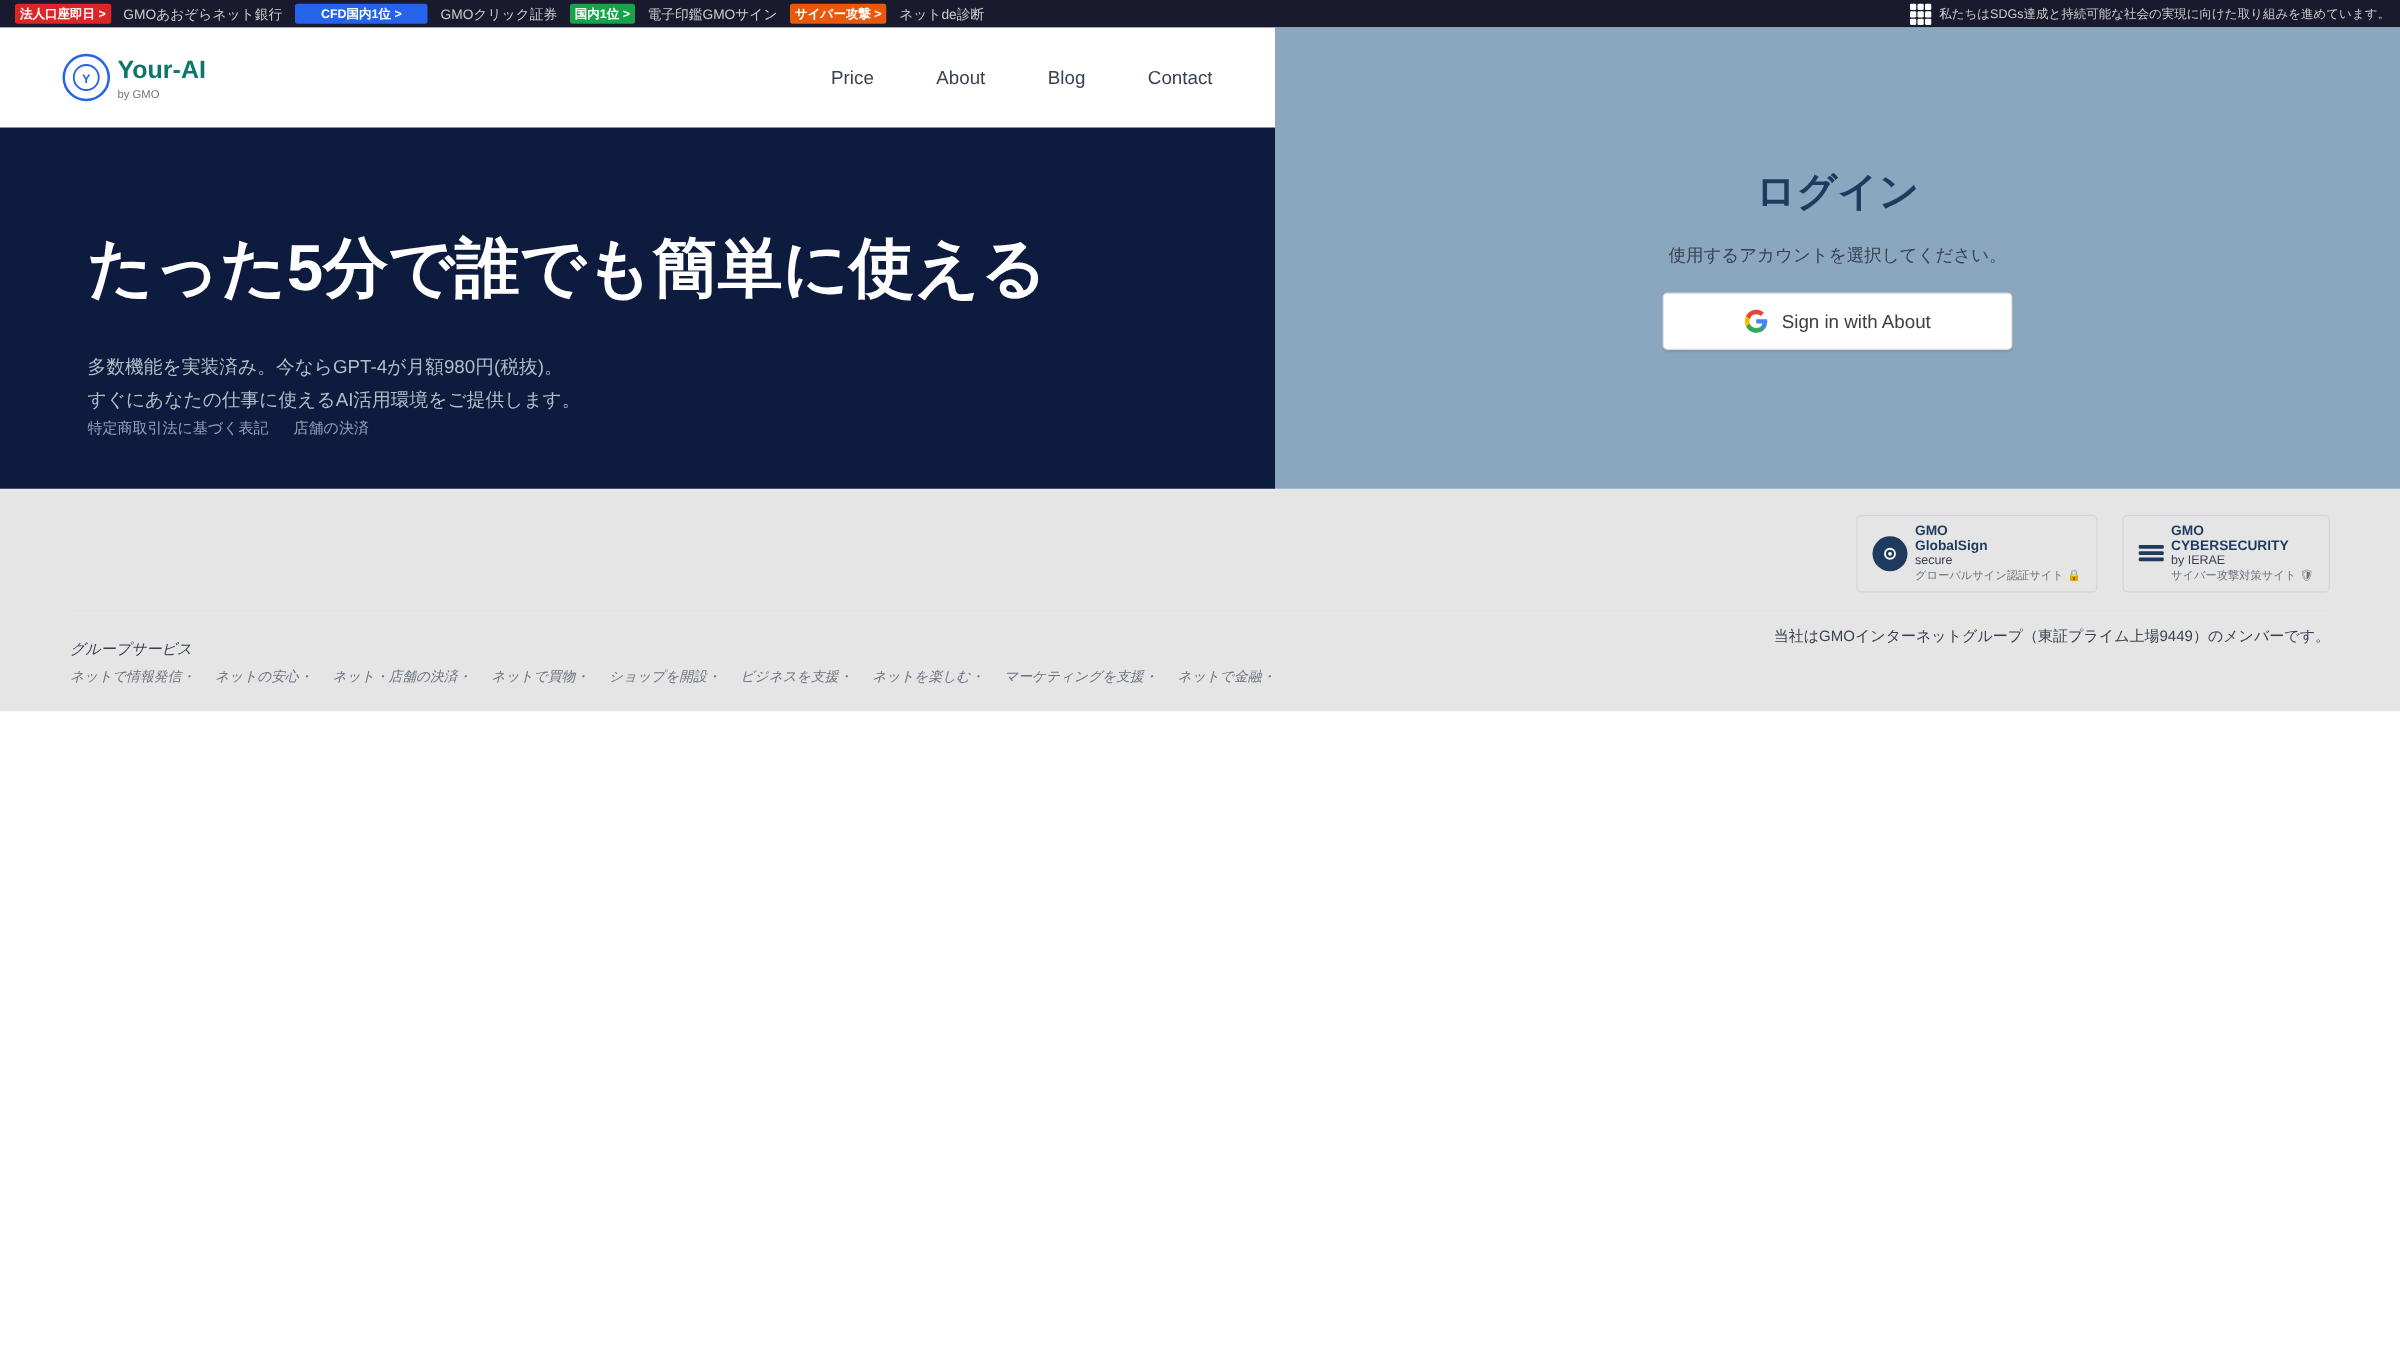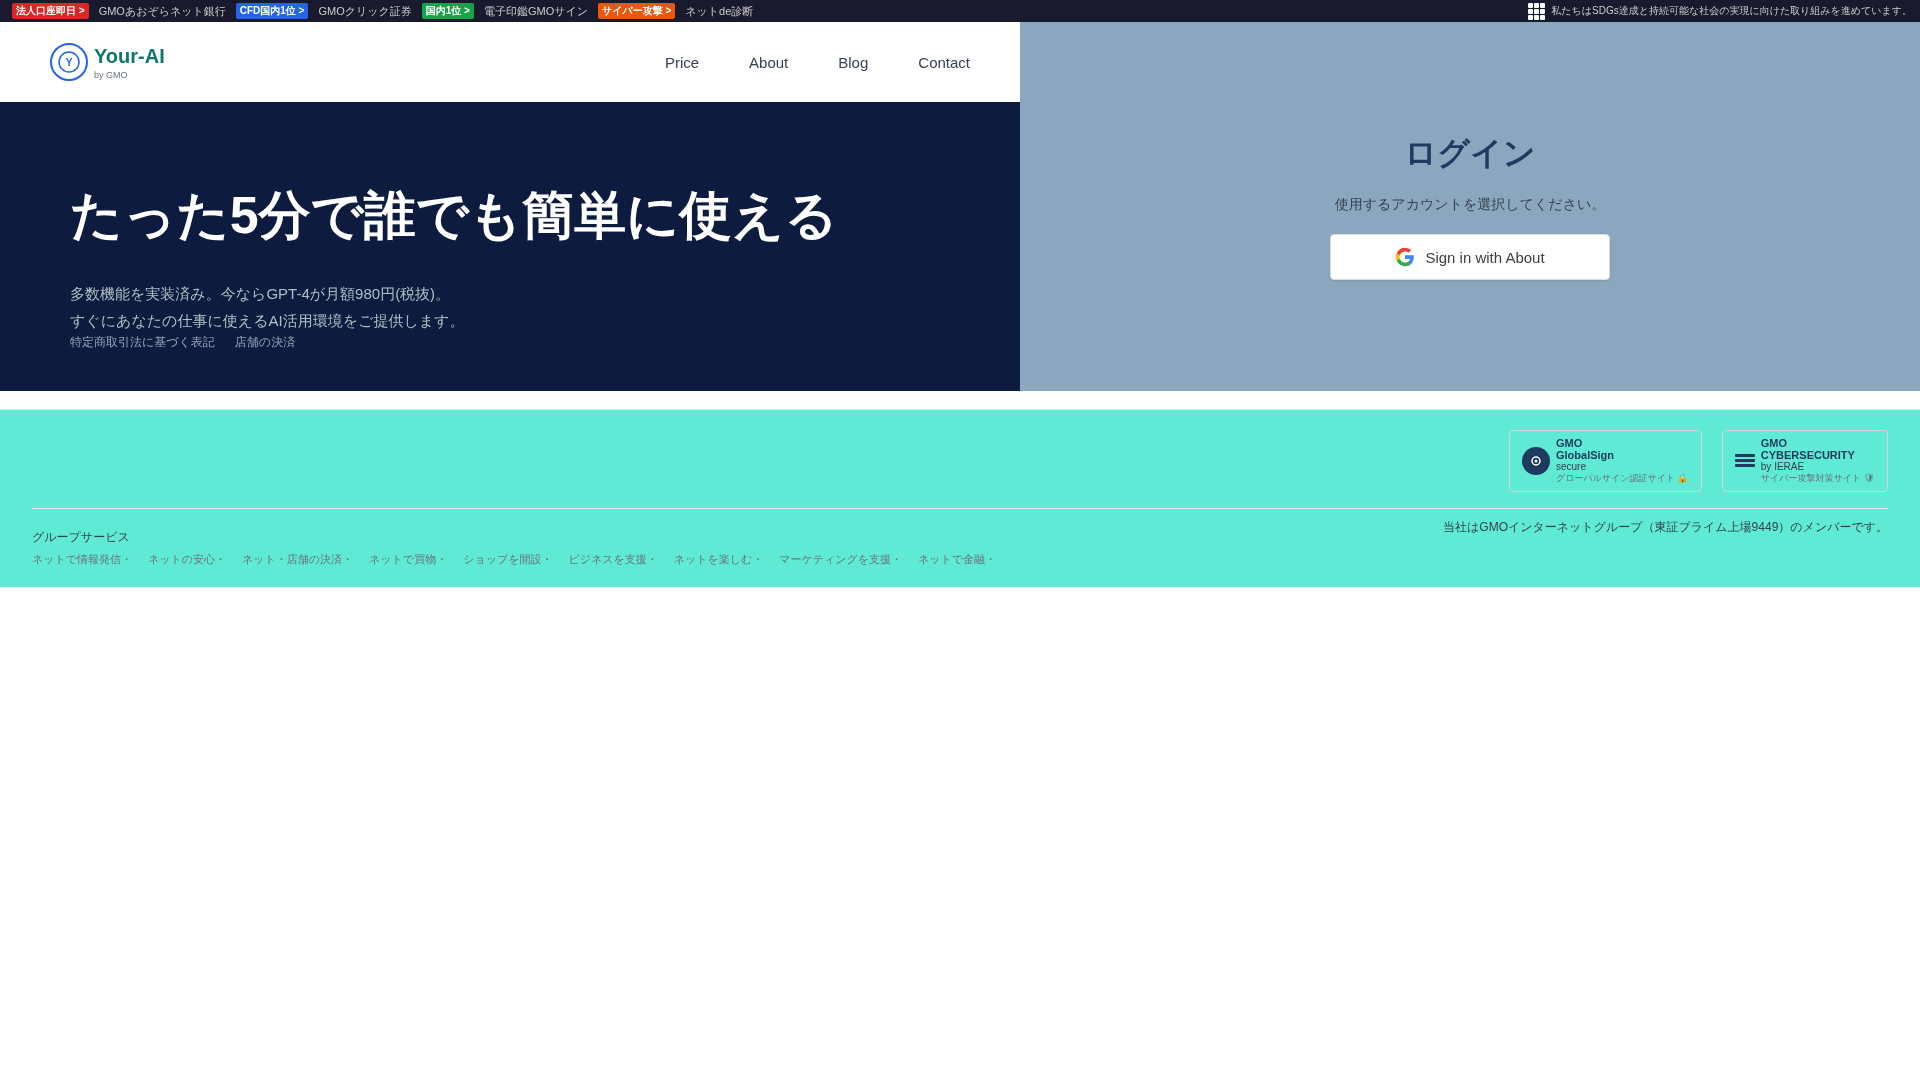--- a/index.html
+++ b/index.html
@@ -20,21 +20,21 @@
     .banner-item {
       display: flex; align-items: center; gap: 2px; padding: 0 4px;
       font-size: 11px; color: #ccc; cursor: pointer;
     }
     .banner-item .badge {
       background: #e63946; color: #fff; border-radius: 2px;
       padding: 1px 4px; font-size: 10px; font-weight: bold;
     }
     .banner-item .badge-blue {
       background: #2563eb; color: #fff; border-radius: 2px;
-      padding: 1px 4px; font-size: 10px;
+      padding: 1px 21px; font-size: 10px;
     }
     .banner-item .badge-green {
       background: #16a34a; color: #fff; border-radius: 2px;
       padding: 1px 4px; font-size: 10px;
     }
     .banner-item .badge-orange {
       background: #ea580c; color: #fff; border-radius: 2px;
       padding: 1px 4px; font-size: 10px;
     }
     .banner-item .badge-red2 {
@@ -113,24 +113,23 @@
       box-shadow: 0 1px 2px rgba(0,0,0,0.1);
     }
 
     
     .google-g {
       width: 20px; height: 20px;
     }
 
     
     .footer {
-      background: #5eead4;
-      padding: 20px 32px;
+      background: #e5e5e5;
+      padding: 20px 56px;
       border-top: 1px solid #e5e7eb;
-      margin-top: 18px;
     }
     .footer-top {
       display: flex;
       justify-content: flex-end;
       margin-bottom: 16px;
     }
     .footer-badges { display: flex; gap: 20px; align-items: center; }
     .footer-badge {
       display: flex; align-items: center; gap: 6px;
       border: 1px solid #d1d5db; border-radius: 4px;
@@ -142,21 +141,21 @@
       display: flex; align-items: center; justify-content: center;
       color: #fff; font-size: 10px; font-weight: bold;
     }
     .footer-divider { border: none; border-top: 1px solid #e5e7eb; margin: 10px 0; }
     .footer-bottom {
       display: flex; justify-content: space-between; align-items: flex-start;
     }
     .gmo-logo { font-size: 13px; font-weight: bold; color: #1e3a5f; }
     .gmo-logo span { font-size: 10px; font-weight: normal; color: #6b7280; margin-left: 4px; }
     .footer-right-text { font-size: 12px; color: #374151; }
-    .group-services { margin-top: 10px; }
+    .group-services { margin-top: 10px; font-style: italic; }
     .group-services-title { font-size: 12px; color: #374151; margin-bottom: 6px; }
     .service-links { display: flex; gap: 16px; flex-wrap: wrap; }
     .service-link { font-size: 11px; color: #6b7280; cursor: pointer; }
     .content-area {
       display: flex;
       flex: 1;
     }
     
     .left-with-header {
       flex: 0 0 1020px;

